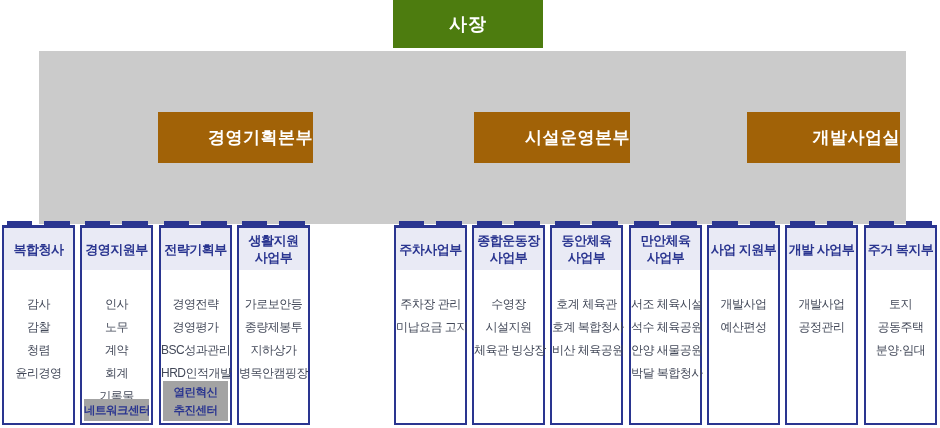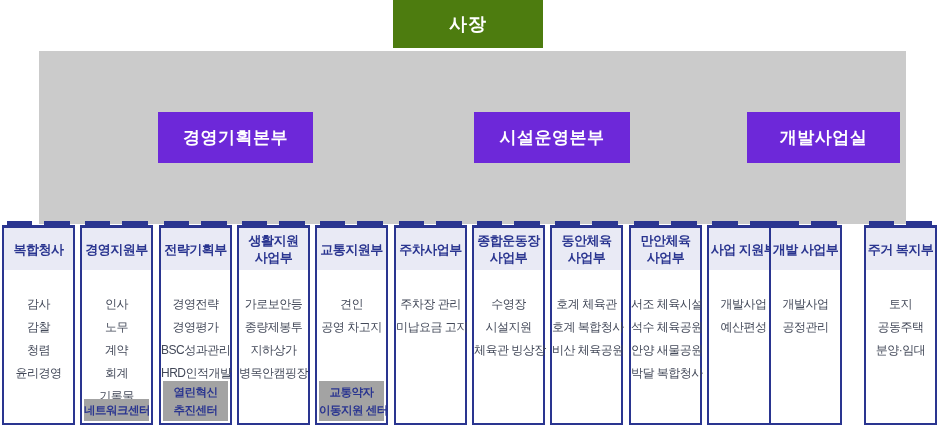--- a/index.html
+++ b/index.html
@@ -22,23 +22,23 @@
     position: absolute; left: 393px; top: 0;
     width: 150px; height: 48px;
     background: #4d7c0f;
     color: #ffffff; font-size: 18px; font-weight: bold;
     display: flex; align-items: center; justify-content: center;
     letter-spacing: 1px;
   }
 
   .division {
     position: absolute; top: 112px; height: 51px;
-    background: #6d28d9;
+    background: #a16207;
     color: #ffffff; font-size: 17px; font-weight: bold;
-    display: flex; align-items: center; justify-content: center;
+    display: flex; align-items: center; justify-content: flex-end;
     letter-spacing: 0.5px;
   }
   .division.d0 { left: 158px; width: 155px; }
   .division.d1 { left: 474px; width: 156px; }
   .division.d2 { left: 747px; width: 153px; }
 
   .dept {
     position: absolute; top: 225px;
     width: 73px; height: 200px;
     box-sizing: border-box;
@@ -87,21 +87,21 @@
     line-height: 18px;
     padding: 2px 0;
     letter-spacing: -0.5px;
     white-space: nowrap;
   }
   .sub-line:empty { display: none; }
 
   
   .c0 { left: 2px; }  .c1 { left: 80px; }  .c2 { left: 159px; } .c3 { left: 237px; }
   .c4 { left: 315px; }.c5 { left: 394px; } .c6 { left: 472px; } .c7 { left: 550px; }
-  .c8 { left: 629px; }.c9 { left: 707px; } .c10 { left: 769px; }.c11 { left: 864px; }
+  .c8 { left: 629px; }.c9 { left: 707px; } .c10 { left: 785px; }.c11 { left: 864px; }
 </style>
 </head>
 <body>
 
 <div class="canvas">
 
   <div class="gray-block"></div>
 
   <div class="root-box">
     <span>사장</span>
@@ -167,33 +167,20 @@
       <span class="t-line">사업부</span>
     </div>
     <div class="dept-body">
       <div class="item">가로보안등</div>
       <div class="item">종량제봉투</div>
       <div class="item">지하상가</div>
       <div class="item">병목안캠핑장</div>
     </div>
   </div>
 
-  <div class="dept c4">
-    <div class="dept-header">
-      <span class="t-line">교통지원부</span>
-    </div>
-    <div class="dept-body">
-      <div class="item">견인</div>
-      <div class="item">공영 차고지</div>
-    </div>
-    <div class="dept-sub">
-      <div class="sub-line">교통약자</div>
-      <div class="sub-line">이동지원 센터</div>
-    </div>
-  </div>
 
   <div class="dept c5">
     <div class="dept-header">
       <span class="t-line">주차사업부</span>
     </div>
     <div class="dept-body">
       <div class="item">주차장 관리</div>
       <div class="item">미납요금 고지</div>
     </div>
   </div>

